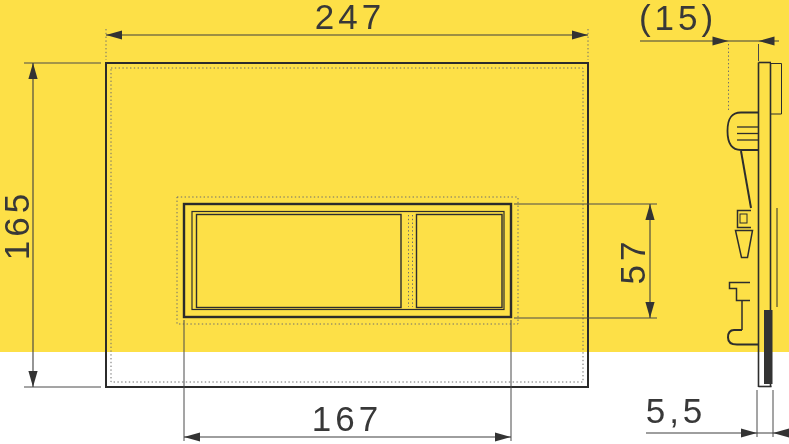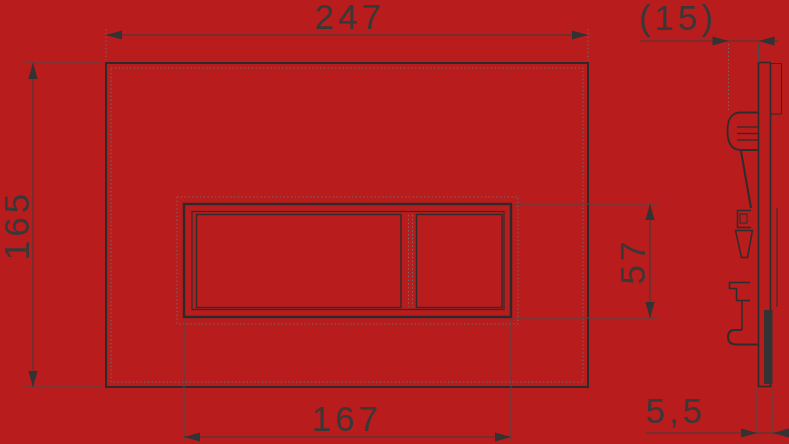--- a/index.html
+++ b/index.html
@@ -7,22 +7,22 @@
     padding: 0;
     background: #ffffff;
     width: 789px;
     height: 444px;
     overflow: hidden;
     font-family: "Liberation Sans", sans-serif;
   }
   #stage {
     position: relative;
     width: 789px;
-    height: 444px;
-    background: #b91c1c;
+    height: 352px;
+    background: #fde047;
   }
   svg { display: block; }
   .geo     { stroke: #2d2d2d; fill: none; }
   .geo-thk { stroke: #2b2b2b; fill: none; }
   .dim     { stroke: #3f3f3f; fill: none; stroke-width: 1.1; }
   .ext     { stroke: #4a4a4a; fill: none; stroke-width: 1; }
   .dot     { stroke: #6e6e6e; fill: none; stroke-width: 1; stroke-dasharray: 1.4 2.4; }
   .arrow   { fill: #333333; stroke: none; }
   .dimtext {
     fill: #383838;

